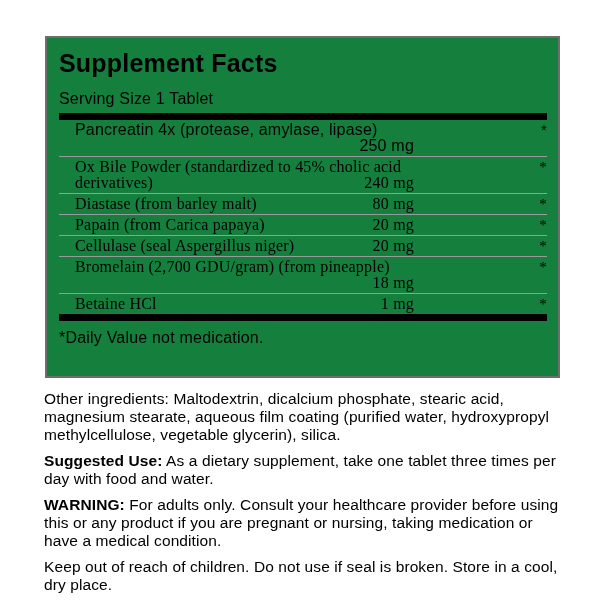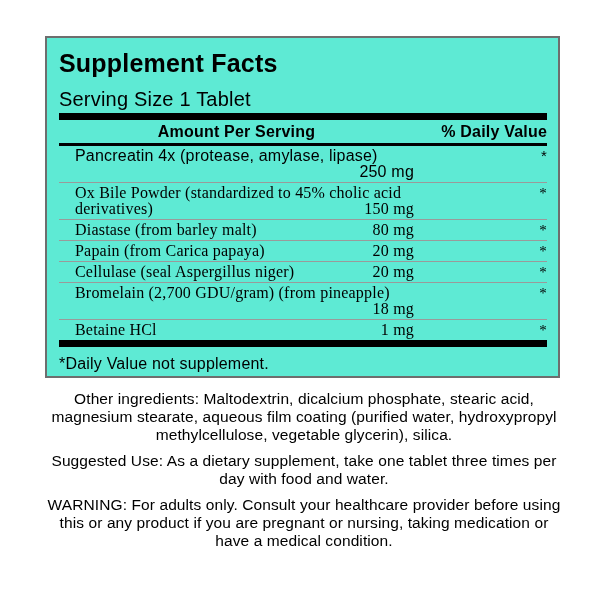--- a/index.html
+++ b/index.html
@@ -23,32 +23,32 @@
   
   .facts-box {
     position: absolute;
     left: 45px;
     top: 36px;
     width: 515px;
     height: 342px;
     box-sizing: border-box;
     border: 2px solid #6e6e6e;
     padding: 10px 11px 0 12px;
-    background: #5eead4;
+    background: #15803d;
   }
   .facts-title {
     margin: 3px 0 0 0;
     font-size: 25px;
     line-height: 25px;
     font-weight: bold;
     letter-spacing: 0.2px;
   }
   .serving {
     margin-top: 15px;
-    font-size: 20px;
+    font-size: 16px;
     line-height: 16px;
     letter-spacing: 0.2px;
   }
   .bar-thick {
     margin-top: 6px;
     height: 7px;
     background: #000000;
   }
   .bar-thick.bottom { margin-top: 0; }
 
@@ -96,45 +96,40 @@
     line-height: 16px;
     letter-spacing: 0.2px;
   }
 
   
   .info {
     position: absolute;
     left: 44px;
     top: 390px;
     width: 520px;
-    text-align: center;
   }
   .info p {
     margin: 0 0 8px 0;
     font-size: 15.5px;
     line-height: 18px;
     letter-spacing: 0.1px;
   }
-  .info p b { font-weight: normal; margin-top: 39px; }
+  .info p b { font-weight: bold; margin-top: 39px; }
 </style>
 </head>
 <body>
 
 <div class="page">
 
   <section class="facts-box">
     <h1 class="facts-title">Supplement Facts</h1>
     <div class="serving">Serving Size 1 Tablet</div>
 
     <div class="bar-thick"></div>
 
-    <div class="head-row">
-      <div class="head-amount">Amount Per Serving</div>
-      <div class="head-dv">% Daily Value</div>
-    </div>
 
     <div class="rows" id="rows">
         <div class="row two-line">
           <div class="row-line first">
             <span class="cell-main">
               <span class="ing-name">Pancreatin 4x (protease, amylase, lipase)</span>
             </span>
             <span class="cell-dv">*</span>
           </div>
           <div class="row-line second">
@@ -148,21 +143,21 @@
         <div class="row two-line">
           <div class="row-line first">
             <span class="cell-main">
               <span class="ing-name">Ox Bile Powder (standardized to 45% cholic acid</span>
             </span>
             <span class="cell-dv">*</span>
           </div>
           <div class="row-line second">
             <span class="cell-main">
               <span class="ing-name2">derivatives)</span>
-              <span class="ing-amount">150 mg</span>
+              <span class="ing-amount">240 mg</span>
             </span>
             <span class="cell-dv"></span>
           </div>
         </div>
         <div class="row">
           <div class="row-line first">
             <span class="cell-main">
               <span class="ing-name">Diastase (from barley malt)</span>
               <span class="ing-amount">80 mg</span>
             </span>
@@ -208,22 +203,23 @@
               <span class="ing-name">Betaine HCl</span>
               <span class="ing-amount">1 mg</span>
             </span>
             <span class="cell-dv">*</span>
           </div>
         </div>
       </div>
 
     <div class="bar-thick bottom"></div>
 
-    <div class="footnote">*Daily Value not supplement.</div>
+    <div class="footnote">*Daily Value not medication.</div>
   </section>
 
   <section class="info" id="paras">
       <p><b></b><span>Other ingredients: Maltodextrin, dicalcium phosphate, stearic acid, magnesium stearate, aqueous film coating (purified water, hydroxypropyl methylcellulose, vegetable glycerin), silica.</span></p>
       <p><b>Suggested Use:</b><span> As a dietary supplement, take one tablet three times per day with food and water.</span></p>
       <p><b>WARNING:</b><span> For adults only. Consult your healthcare provider before using this or any product if you are pregnant or nursing, taking medication or have a medical condition.</span></p>
+      <p><b></b><span>Keep out of reach of children. Do not use if seal is broken. Store in a cool, dry place.</span></p>
     </section>
 
 </div>
 
 </body></html>

